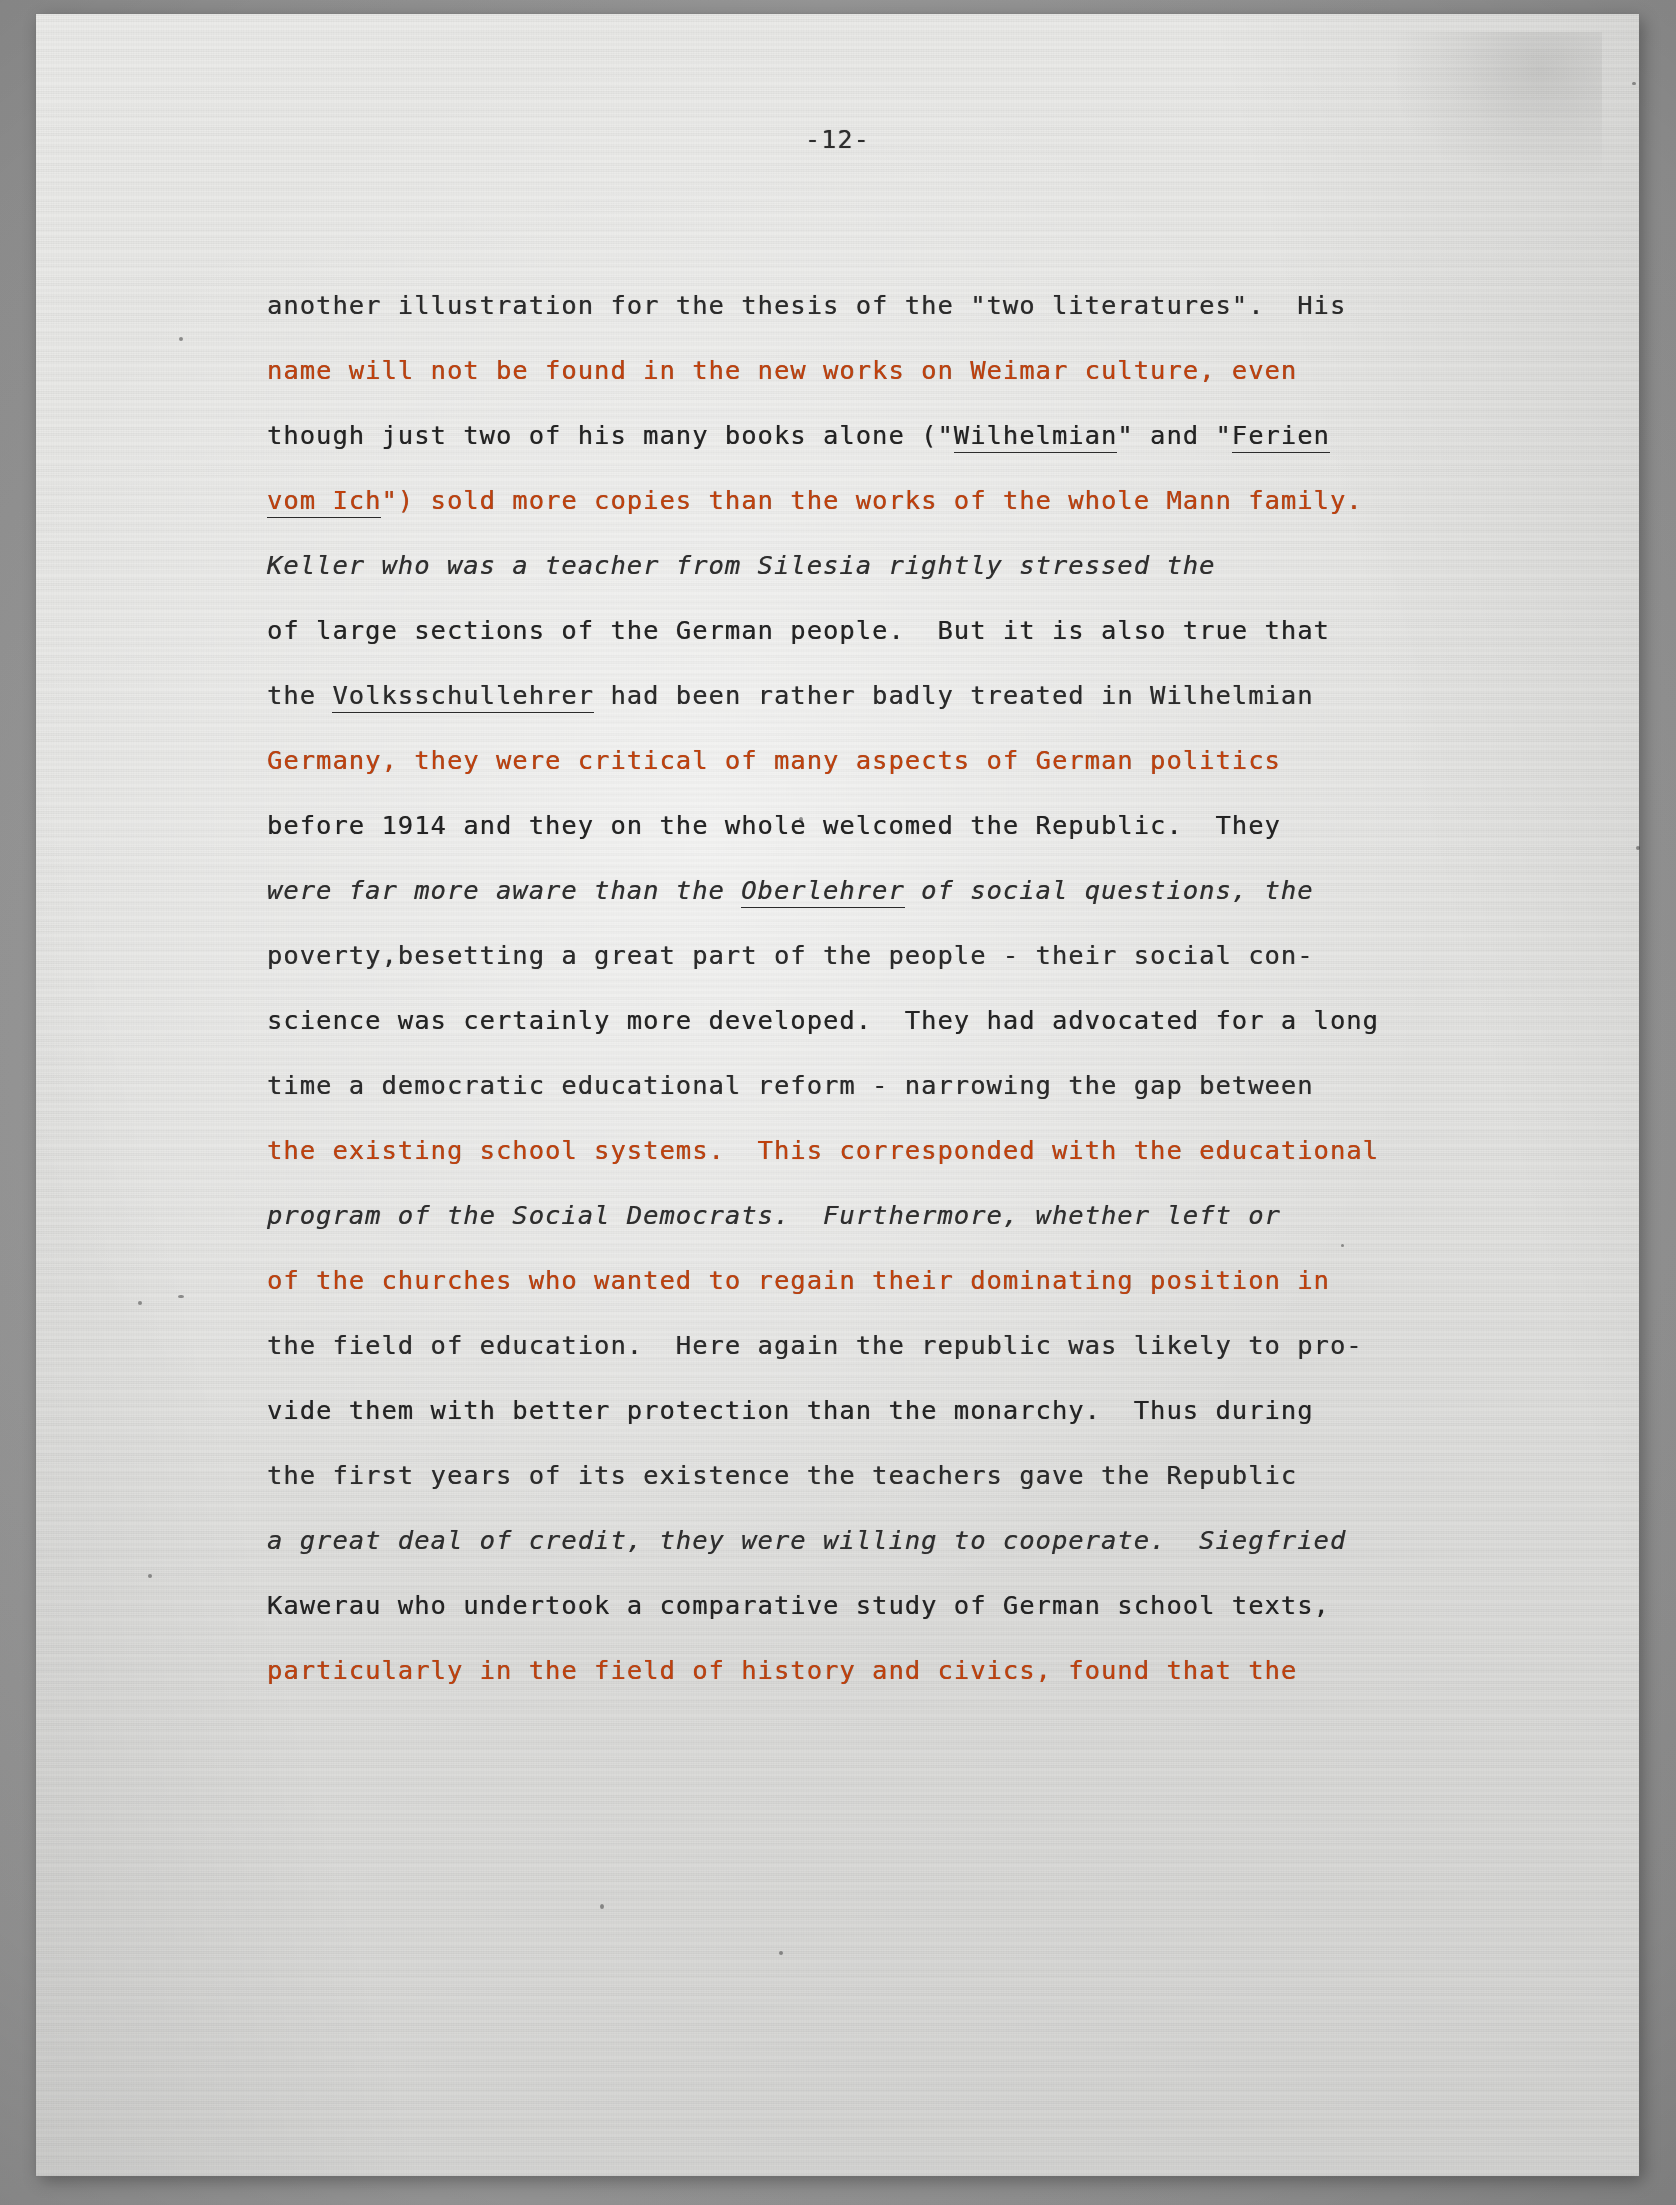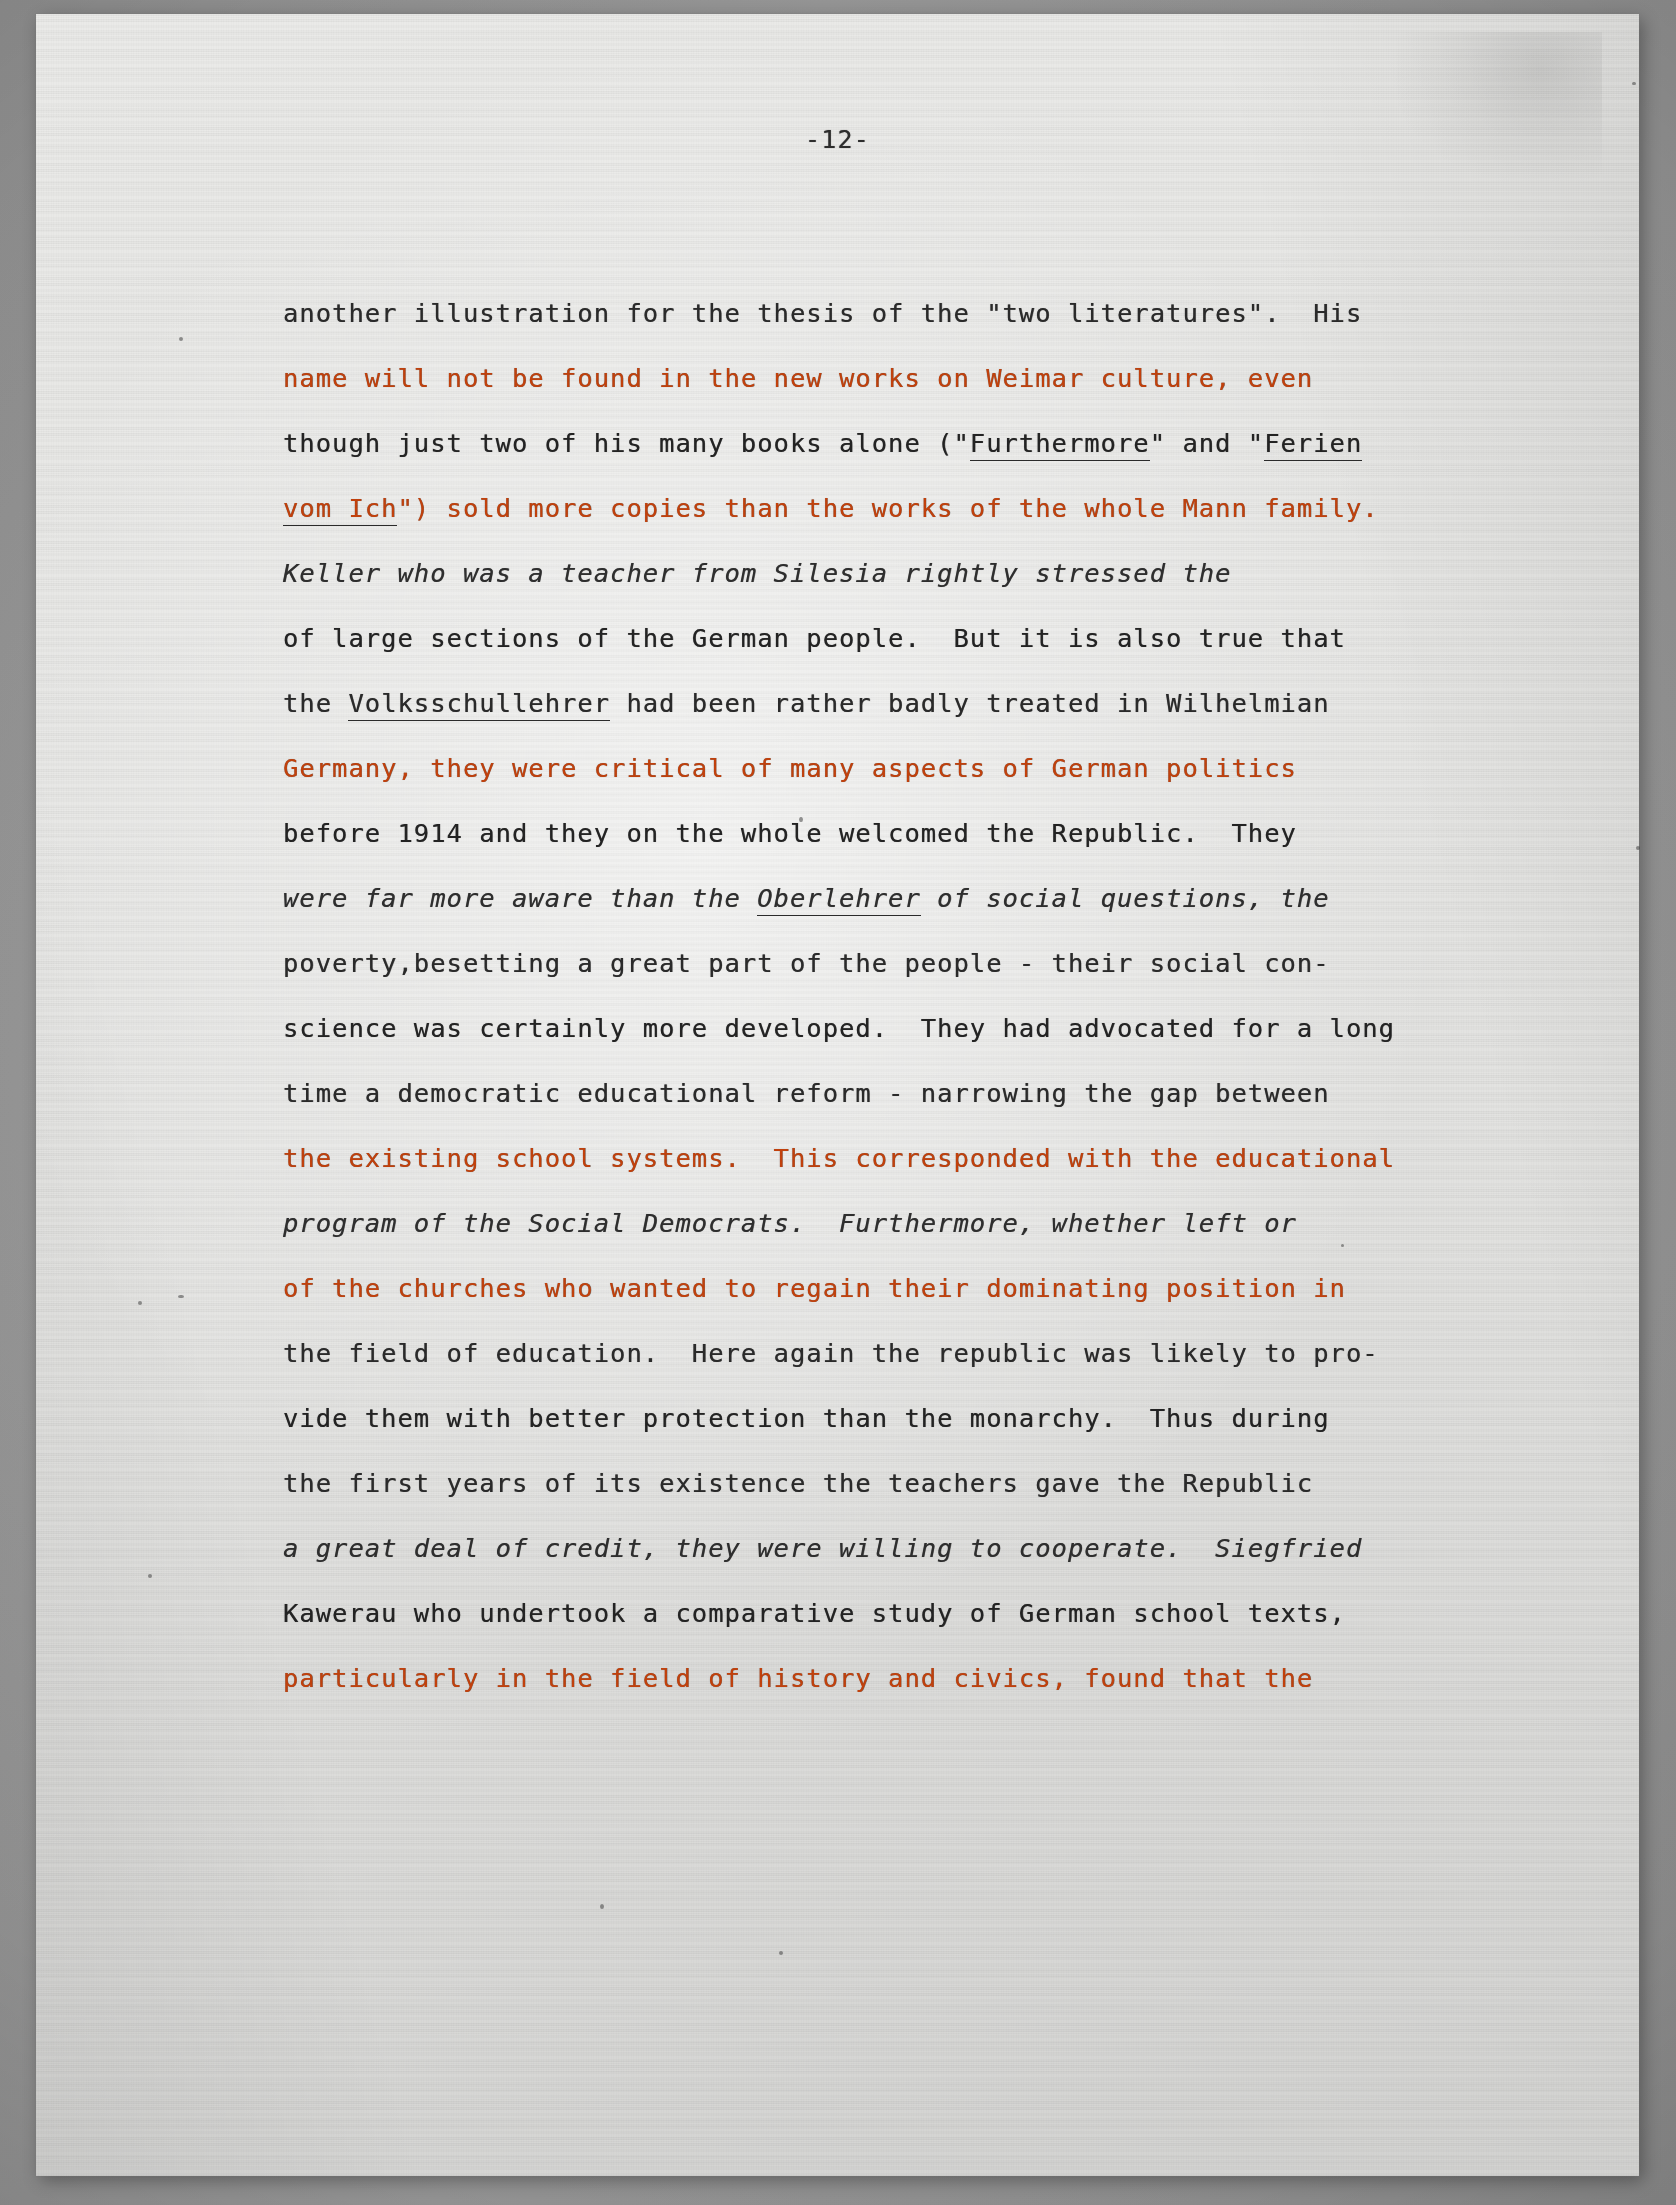--- a/index.html
+++ b/index.html
@@ -110,24 +110,23 @@
     text-align: center;
     font-size: 25px;
     letter-spacing: 1.2px;
     color: #2d2d2d;
     text-shadow: 0 0 0.9px rgba(40,40,40,0.65);
   }
 
   
   .typescript {
     position: absolute;
-    top: 267px;
+    top: 259px;
     left: 231px;
     width: 1218px;
-    margin-left: 16px;
   }
 
   .tline {
     height: 65px;
     line-height: 65px;
     font-size: 25.5px;
     letter-spacing: 1px;
     white-space: pre;
     color: #c2410c;
     text-shadow:
@@ -182,21 +181,21 @@
     <div class="paper-shading"></div>
     <div class="corner-smudge"></div>
 
     <div class="content">
 
       <div class="folio">-12-</div>
 
       <div class="typescript">
           <div class="tline">another illustration for the thesis of the "two literatures".  His</div>
           <div class="tline">name will not be found in the new works on Weimar culture, even</div>
-          <div class="tline">though just two of his many books alone ("<u>Furthermore</u>" and "<u>Ferien</u></div>
+          <div class="tline">though just two of his many books alone ("<u>Wilhelmian</u>" and "<u>Ferien</u></div>
           <div class="tline"><u>vom Ich</u>") sold more copies than the works of the whole Mann family.</div>
           <div class="tline">Keller who was a teacher from Silesia rightly stressed the</div>
           <div class="tline">of large sections of the German people.  But it is also true that</div>
           <div class="tline">the <u>Volksschullehrer</u> had been rather badly treated in Wilhelmian</div>
           <div class="tline">Germany, they were critical of many aspects of German politics</div>
           <div class="tline">before 1914 and they on the whole welcomed the Republic.  They</div>
           <div class="tline">were far more aware than the <u>Oberlehrer</u> of social questions, the</div>
           <div class="tline">poverty,besetting a great part of the people - their social con-</div>
           <div class="tline">science was certainly more developed.  They had advocated for a long</div>
           <div class="tline">time a democratic educational reform - narrowing the gap between</div>

